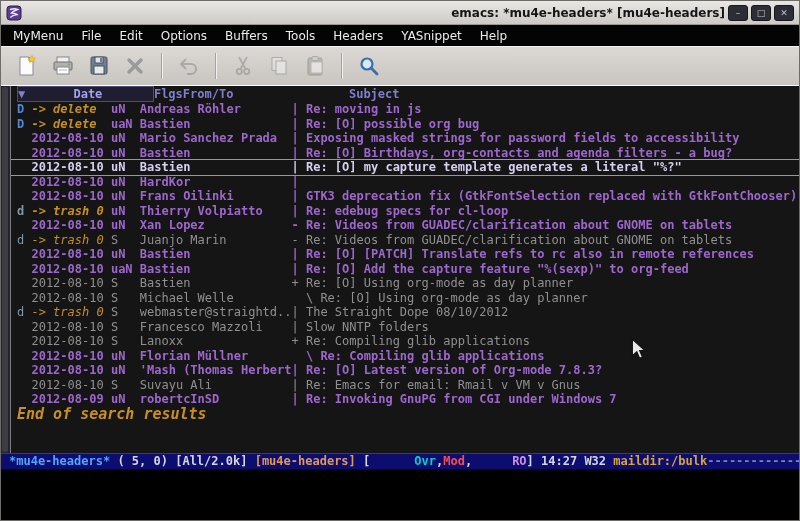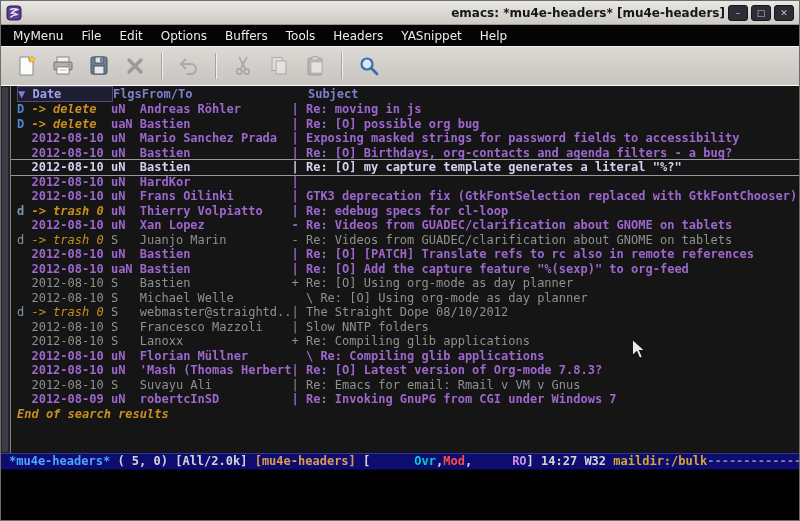--- a/index.html
+++ b/index.html
@@ -33,41 +33,41 @@
 
   
   .body { flex:1 1 auto; display:flex; min-height:0; background:#151515; }
   .scrollbar { flex:0 0 10px; position:relative; background:#232329; border-right:1px solid #7c7c82; }
   .scroll-thumb { position:absolute; left:1px; right:2px; top:1px; bottom:1px; background:#3c3c46; border-radius:2px; }
   .main { flex:1; display:flex; flex-direction:column; overflow:hidden; }
 
   .header-line { height:16px; flex:0 0 16px; display:flex; align-items:center; white-space:pre;
                  padding-left:6px; font-size:12px; font-weight:bold; color:var(--header-fg); overflow:hidden; }
   .sort-box { display:inline-flex; border:1px solid #4d4d78; background:#1e1e30; }
-  .sort-box .c-date { color:#a2a2ee; }
+  .sort-box .c-date { color:#a2a2ee;margin-left:41px; }
 
   .c-mark { width:2ch;  flex:0 0 auto; overflow:hidden; white-space:pre; }
   .c-date { width:11ch; flex:0 0 auto; overflow:hidden; white-space:pre; }
   .c-flags{ width:4ch;  flex:0 0 auto; overflow:hidden; white-space:pre; }
   .c-from { width:21ch; flex:0 0 auto; overflow:hidden; white-space:pre; }
   .c-sep  { width:2ch;  flex:0 0 auto; overflow:hidden; white-space:pre; }
   .c-subj { flex:1 1 auto; overflow:hidden; white-space:pre; }
 
   .rows { flex:0 0 auto; }
   .hrow { display:flex; height:14.5px; line-height:14.5px; font-size:12px; padding-left:6px;
           white-space:pre; overflow:hidden; }
   .state-unread { color:var(--unread); font-weight:bold; }
   .state-seen   { color:var(--seen); }
   .state-current{ color:var(--current); font-weight:bold;
                   box-shadow:0 1px 0 #98989c, 0 -1px 0 #98989c; }
   .action-delete .c-date, .action-trash .c-date { color:var(--marked); font-style:italic; }
   .action-delete .c-mark { color:#4f87d7; font-style:normal; }
   .action-trash  .c-mark { color:#7f97a7; font-style:normal; }
 
-  .endmsg { height:14.5px; line-height:14.5px; font-size:12px; padding-left:6px;
+  .endmsg { height:14.5px; line-height:14.5px; font-size:15px; padding-left:6px;
             color:var(--marked); font-style:italic; font-weight:bold; white-space:pre; }
   .filler { flex:1 1 auto; }
 
   
   .modeline { height:17px; flex:0 0 17px; background:var(--modeline-bg);
               border-top:1px solid #34349a; border-bottom:1px solid #05053f;
               font-size:12px; font-weight:bold; line-height:15px; padding:0 8px;
               white-space:pre; overflow:hidden; }
   .ml-bufname { color:var(--ml-blue); }
   .ml-white   { color:#d6d6d6; }

